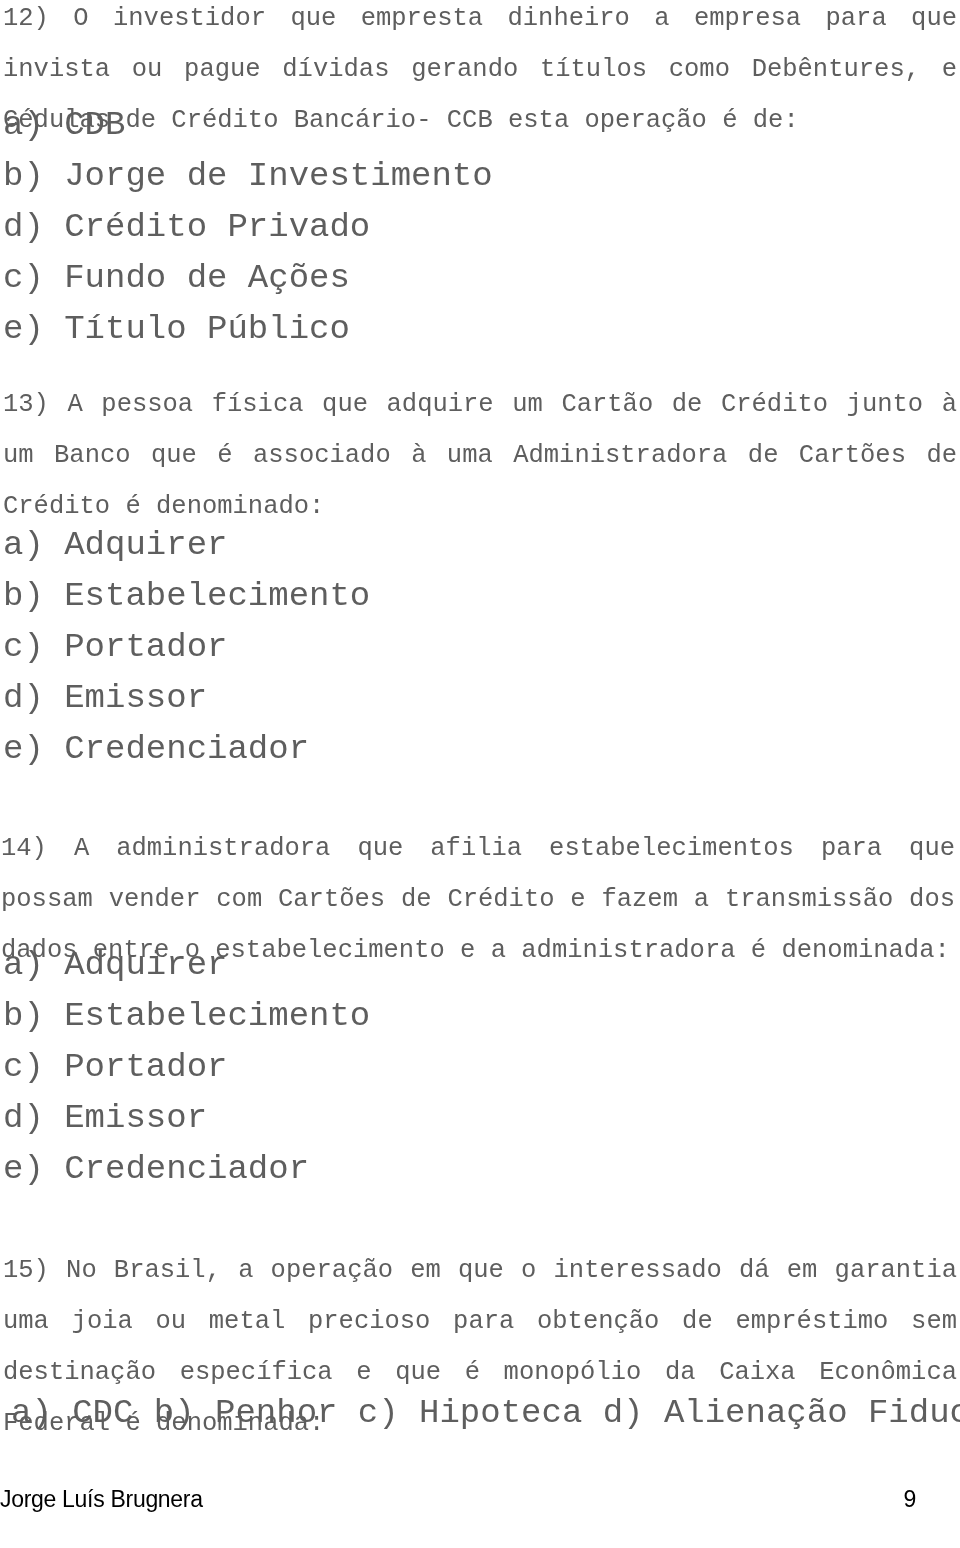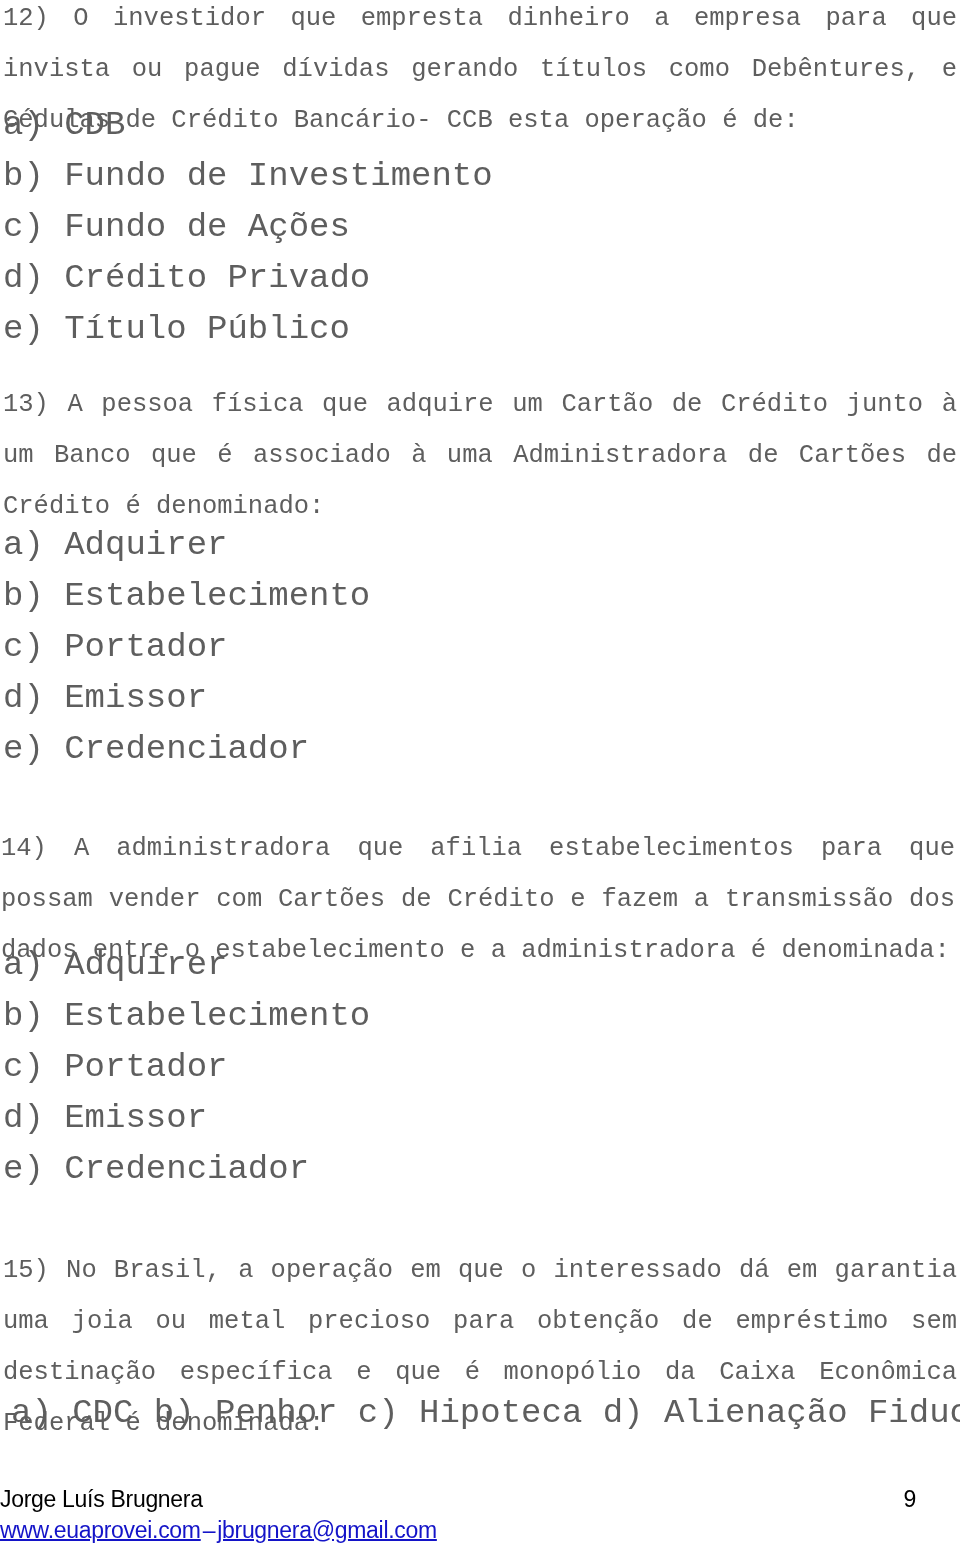--- a/index.html
+++ b/index.html
@@ -107,23 +107,23 @@
 </head>
 <body>
 
 <div class="page">
 
   <div class="block-q12">
     <p class="qtext">12) O investidor que empresta dinheiro a empresa para que invista ou pague dívidas gerando títulos como Debêntures, e Cédulas de Crédito Bancário- CCB esta operação é de:</p>
   </div>
   <div class="block-q12-opts">
     <p class="opt">a) CDB</p>
-    <p class="opt">b) Fundo de Investimento</p>
+    <p class="opt">b) Jorge de Investimento</p>
+    <p class="opt">d) Crédito Privado</p>
     <p class="opt">c) Fundo de Ações</p>
-    <p class="opt">d) Crédito Privado</p>
     <p class="opt">e) Título Público</p>
   </div>
 
   <div class="block-q13">
     <p class="qtext">13) A pessoa física que adquire um Cartão de Crédito junto à um Banco que é associado à uma Administradora de Cartões de Crédito é denominado:</p>
   </div>
   <div class="block-q13-opts">
     <p class="opt">a) Adquirer</p>
     <p class="opt">b) Estabelecimento</p>
     <p class="opt">c) Portador</p>
@@ -144,18 +144,17 @@
 
   <div class="block-q15">
     <p class="qtext">15) No Brasil, a operação em que o interessado dá em garantia uma joia ou metal precioso para obtenção de empréstimo sem destinação específica e que é monopólio da Caixa Econômica Federal é denominada:</p>
   </div>
   <div class="block-q15-opts">
     <p class="opt">a) CDC b) Penhor c) Hipoteca d) Alienação Fiduciária e) Leasing</p>
   </div>
 
   <div class="footer">
     <span class="footer-name">Jorge Luís Brugnera</span>
-    <span class="footer-links"><a class="flink" href="#">www.euaprovei.com</a><span class="fdash">–</span><a class="flink" href="#">jbrugnera@gmail.com</a></span>
   </div>
 
   <div class="page-number">9</div>
 
 </div>
 
 </body></html>

